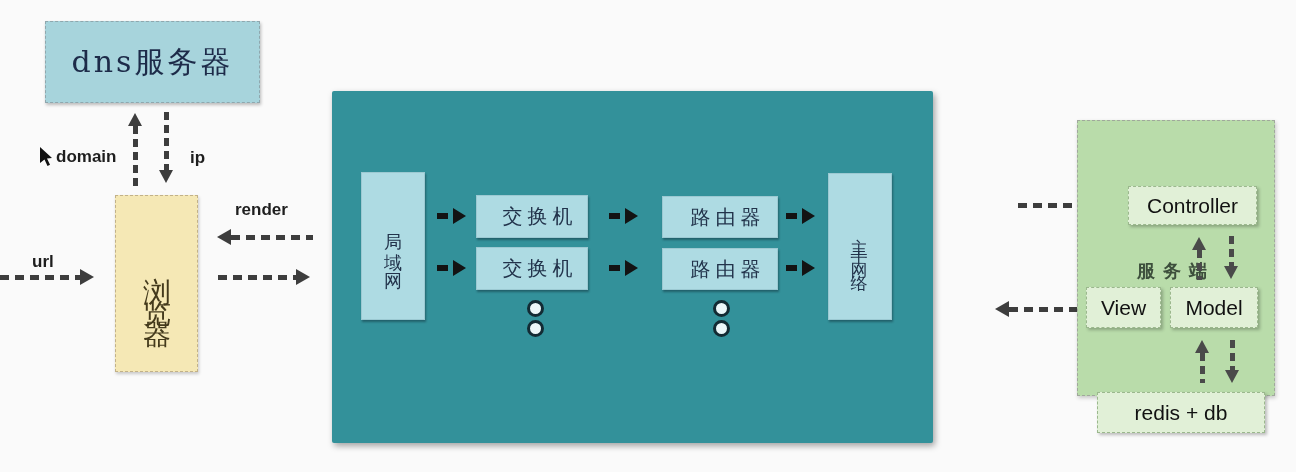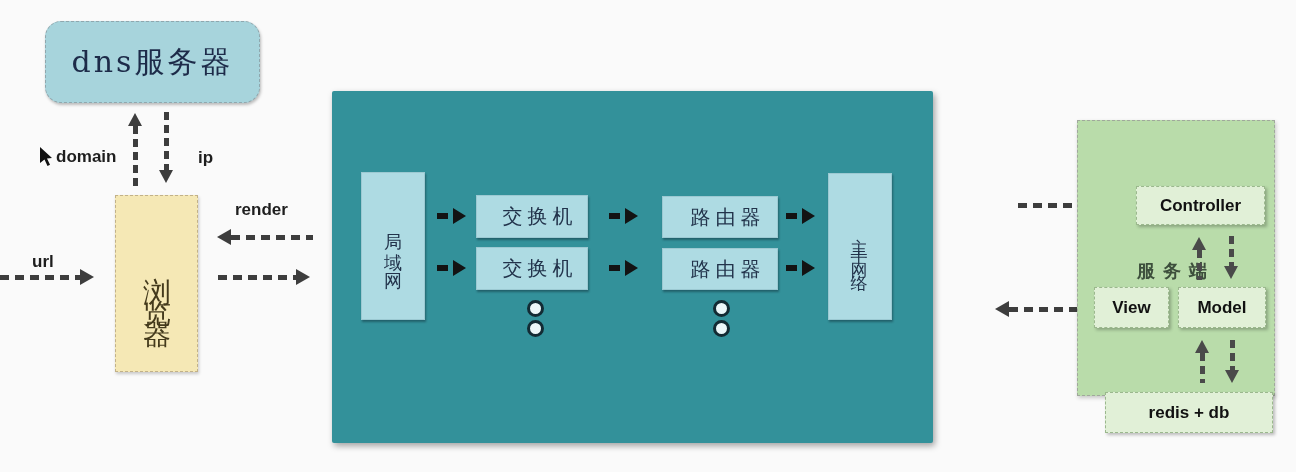--- a/index.html
+++ b/index.html
@@ -22,21 +22,21 @@
   
   .cjk-serif{font-family:"DejaVu Serif","Liberation Serif",serif;color:#22334b;}
   .dns-text{font-size:30px;letter-spacing:3px;color:#1d2b49;}
   .vtext{writing-mode:vertical-rl;text-orientation:upright;}
   .browser-text{font-size:28px;letter-spacing:22px;color:#443a1c;}
   .lan-text{font-size:18px;letter-spacing:20px;}
   .hub-text{font-size:20px;letter-spacing:5px;padding-left:16px;}
   .bb-text{font-size:17px;letter-spacing:12px;}
   .srv-title{position:absolute;left:0;top:138px;width:100%;text-align:center;font-family:"DejaVu Serif","Liberation Serif",serif;font-size:18px;letter-spacing:8px;color:#3d4f3c;font-weight:bold;}
   .lbl{position:absolute;font-size:17px;font-weight:bold;color:#1e1e1e;text-align:right;}
-  .mvc-text{font-size:17px;font-weight:bold;color:#111;margin-left:8px;}
+  .mvc-text{font-size:21px;font-weight:normal;color:#111;}
 
   
   .h-dash{position:absolute;height:5px;--c:#3d3d3d;background:repeating-linear-gradient(90deg,var(--c) 0 9px,transparent 9px 15px);}
   .h-dash.to-right::after{content:"";position:absolute;right:-14px;top:-6px;width:0;height:0;border-top:8px solid transparent;border-bottom:8px solid transparent;border-left:14px solid var(--c);}
   .h-dash.to-left::before{content:"";position:absolute;left:-14px;top:-6px;width:0;height:0;border-top:8px solid transparent;border-bottom:8px solid transparent;border-right:14px solid var(--c);}
 
   
   .v-dash{position:absolute;width:5px;--c:#3d3d3d;background:repeating-linear-gradient(180deg,var(--c) 0 8px,transparent 8px 13px);}
   .v-dash.to-up::before{content:"";position:absolute;top:-13px;left:-5px;width:0;height:0;border-left:7.5px solid transparent;border-right:7.5px solid transparent;border-bottom:13px solid var(--c);}
   .v-dash.to-down::after{content:"";position:absolute;bottom:-13px;left:-5px;width:0;height:0;border-left:7.5px solid transparent;border-right:7.5px solid transparent;border-top:13px solid var(--c);}
@@ -49,30 +49,30 @@
   
   .dot{position:absolute;width:11px;height:11px;border-radius:50%;background:#ecf7f9;border:3px solid #132b34;box-sizing:content-box;}
 
   .cursor-svg{position:absolute;}
 </style>
 </head>
 <body>
 
 <div id="stage">
 
-  <div class="bbox blue cjk-serif dns-text" style="left:45px;top:21px;width:215px;height:82px;border-radius:16px;">dns服务器</div>
+  <div class="bbox blue cjk-serif dns-text" style="left:45px;top:21px;width:215px;height:82px;">dns服务器</div>
 
   <div class="v-dash to-up" style="left:133px;top:126px;height:60px;"></div>
   <div class="v-dash to-down" style="left:164px;top:112px;height:58px;"></div>
 
   <svg class="cursor-svg" style="left:38px;top:146px;" width="16" height="22" viewBox="0 0 16 22">
     <polygon points="2,1 2,17 6.5,13.5 9.5,20 12,18.8 9,12.5 14,12" fill="#111"></polygon>
   </svg>
   <div class="lbl" style="left:56px;top:147px;">domain</div>
-  <div class="lbl" style="left:198px;top:148px;">ip</div>
+  <div class="lbl" style="left:190px;top:148px;">ip</div>
 
   <div class="bbox cream cjk-serif vtext browser-text" style="left:115px;top:195px;width:83px;height:177px;padding-top:8px;">浏览器</div>
 
   <div class="lbl" style="left:32px;top:252px;">url</div>
   <div class="h-dash to-right" style="left:0px;top:275px;width:80px;"></div>
 
   <div class="lbl" style="left:235px;top:200px;">render</div>
   <div class="h-dash to-left" style="left:231px;top:235px;width:82px;"></div>
 
   <div class="h-dash to-right" style="left:218px;top:275px;width:78px;"></div>

